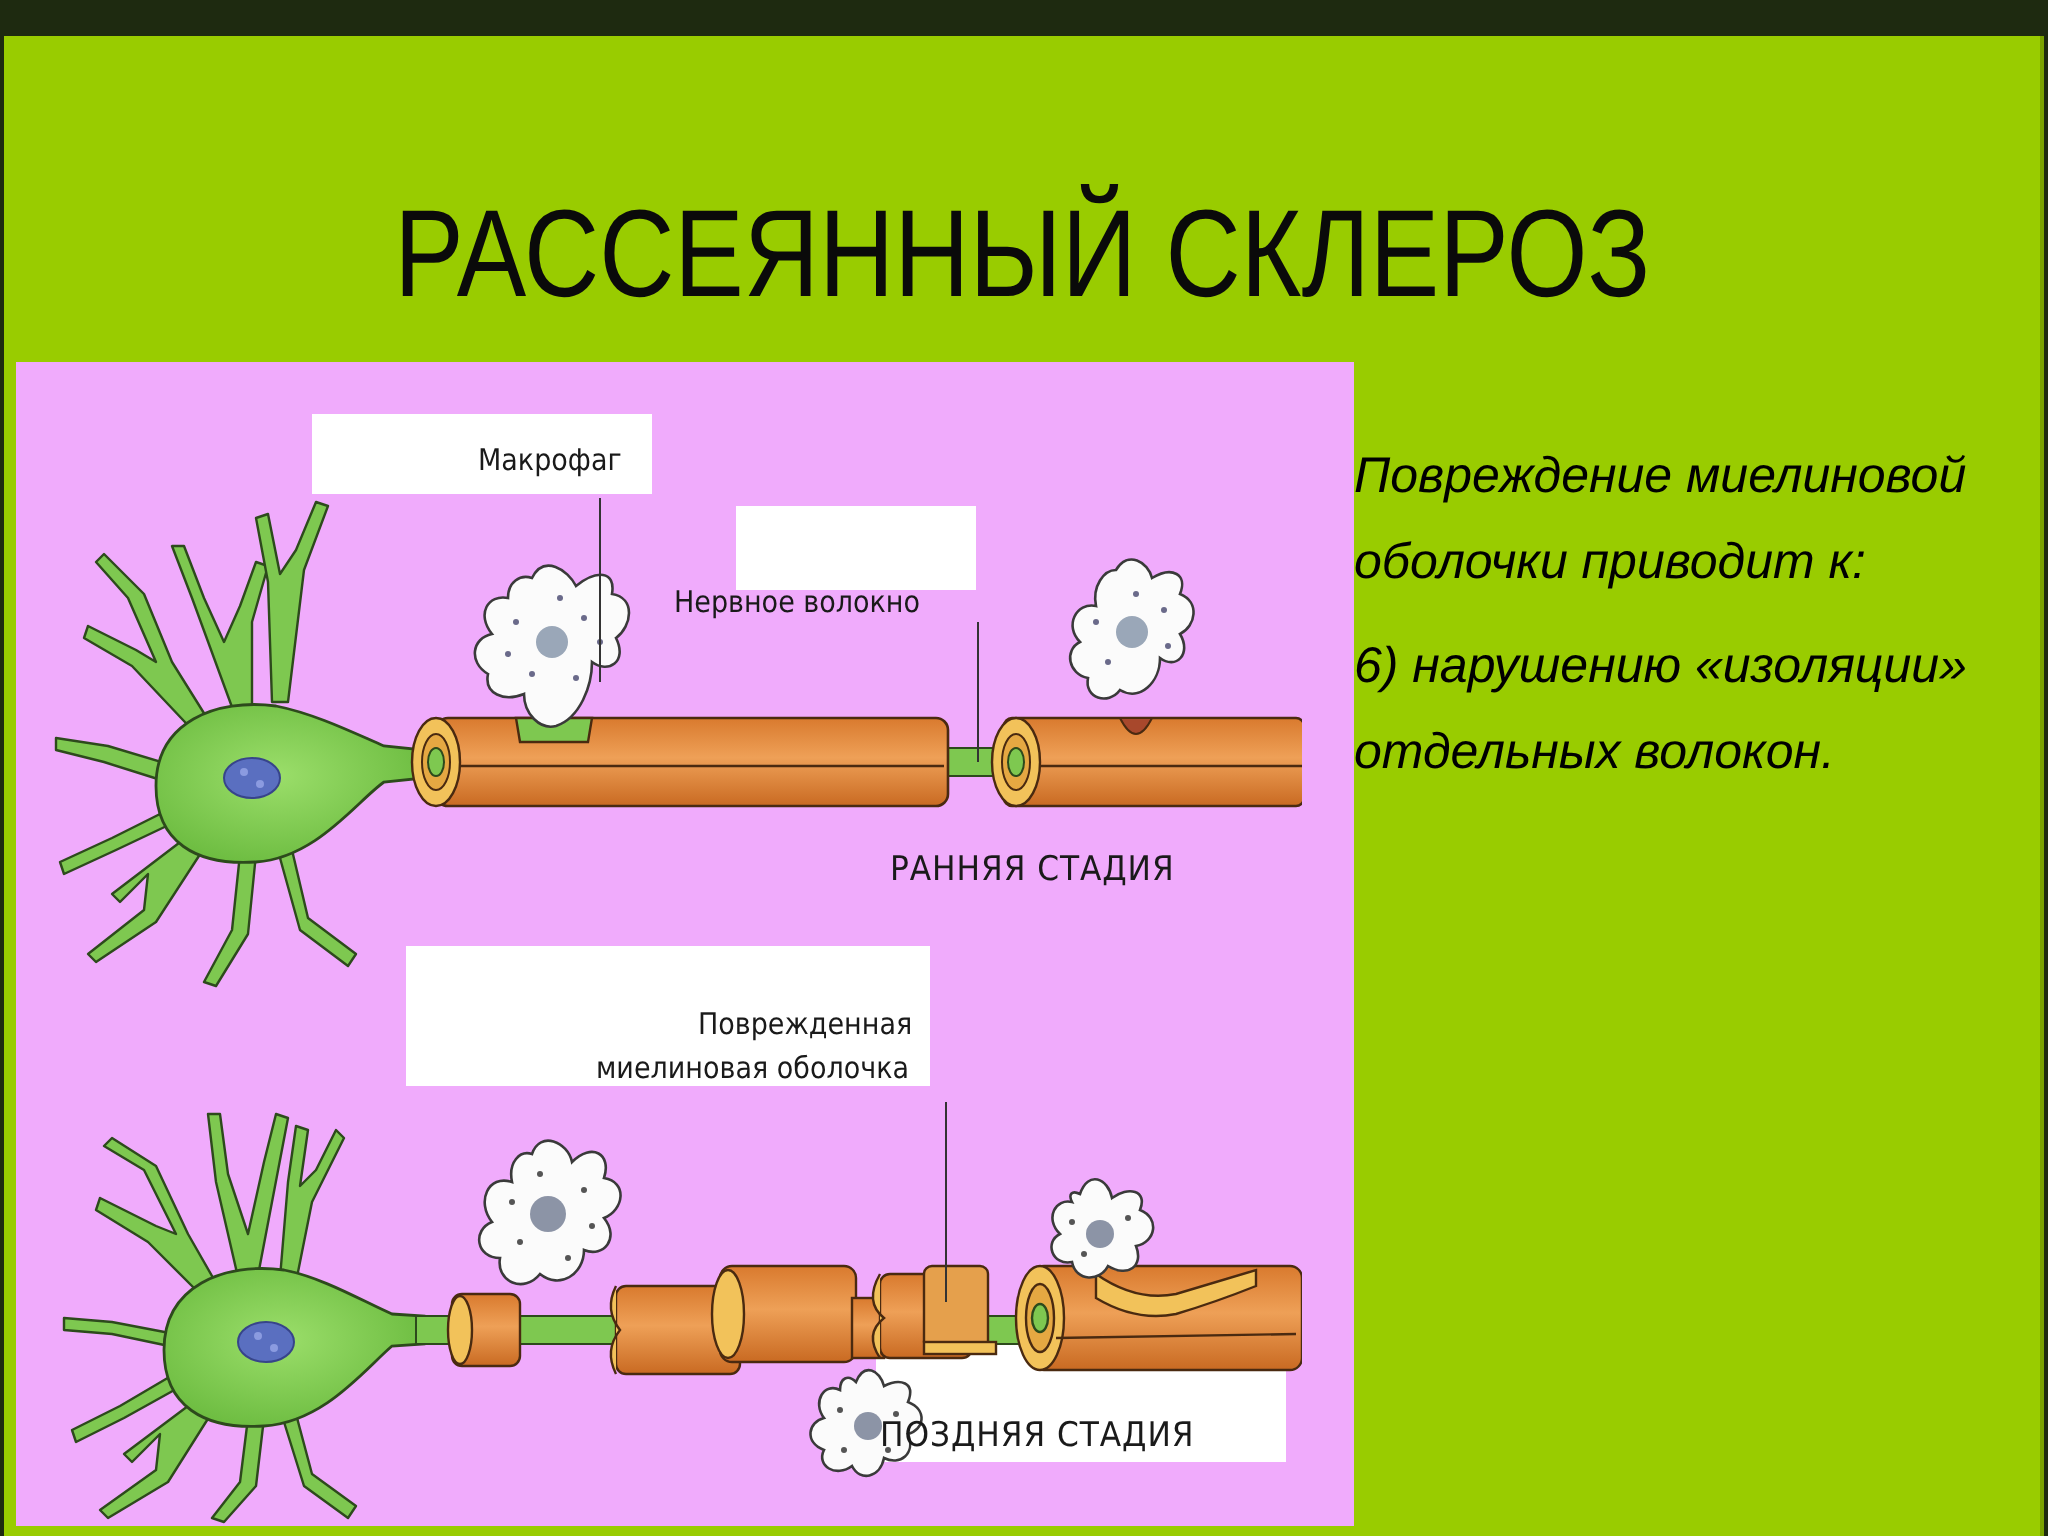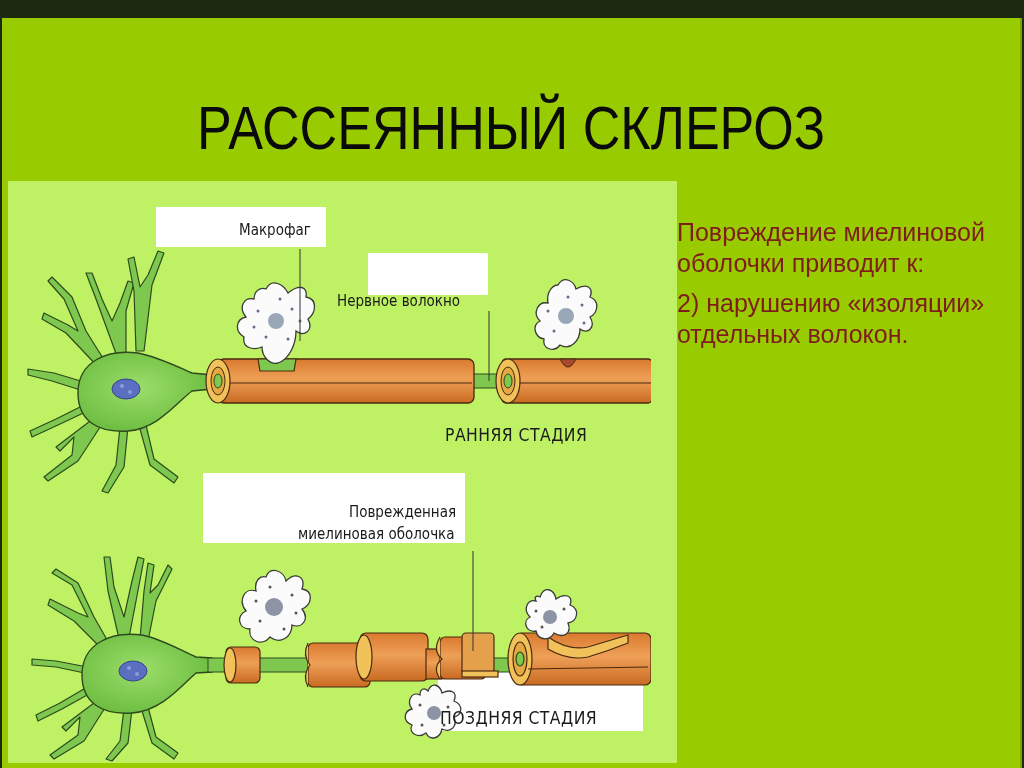--- a/index.html
+++ b/index.html
@@ -19,39 +19,39 @@
     position: absolute; left: 0; top: 74px; width: 1018px;
     text-align: center;
     font-size: 62px; font-weight: normal; color: #0a0a0a;
     transform: scaleX(0.84); transform-origin: 510px 0;
     letter-spacing: 0px;
     margin: 0;
   }
   .figure {
     position: absolute; left: 6px; top: 163px;
     width: 669px; height: 582px;
-    background: #bef264;
+    background: #f0abfc;
   }
   .figure svg { position: absolute; left: 0; top: 0; }
   .fig-label {
     position: absolute;
     font-family: "DejaVu Sans", sans-serif;
     color: #1a1a1a; white-space: nowrap;
     transform-origin: 0 0;
   }
   .lbl-mac { left: 231px; top: 40px; font-size: 15px; transform: scaleX(0.9); }
   .lbl-fiber { left: 329px; top: 111px; font-size: 15px; transform: scaleX(0.9); }
   .lbl-early { left: 437px; top: 244px; font-size: 17px; transform: scaleX(0.92); letter-spacing: 0.5px; }
   .lbl-dmg1 { left: 341px; top: 322px; font-size: 15px; transform: scaleX(0.9); }
   .lbl-dmg2 { left: 290px; top: 344px; font-size: 15px; transform: scaleX(0.9); }
   .lbl-late { left: 432px; top: 527px; font-size: 17px; transform: scaleX(0.92); letter-spacing: 0.5px; }
 
   .body-text {
     position: absolute; left: 675px; top: 199px; width: 345px;
-    font-size: 25px; color: #7f1d1d; line-height: 31px;
+    font-size: 25px; color: #000000; line-height: 43px; font-style: italic;
   }
   .body-text p { margin: 0 0 9px 0; }
 </style>
 </head>
 <body>
 
 <div class="slide">
   <h1 class="title">РАССЕЯННЫЙ СКЛЕРОЗ</h1>
 
   <div class="figure">
@@ -219,15 +219,15 @@
     <div class="fig-label lbl-mac">Макрофаг</div>
     <div class="fig-label lbl-fiber">Нервное волокно</div>
     <div class="fig-label lbl-early">РАННЯЯ СТАДИЯ</div>
     <div class="fig-label lbl-dmg1">Поврежденная</div>
     <div class="fig-label lbl-dmg2">миелиновая оболочка</div>
     <div class="fig-label lbl-late">ПОЗДНЯЯ СТАДИЯ</div>
   </div>
 
   <div class="body-text">
     <p>Повреждение миелиновой оболочки приводит к:</p>
-    <p>2) нарушению «изоляции» отдельных волокон.</p>
+    <p>6) нарушению «изоляции» отдельных волокон.</p>
   </div>
 </div>
 
 </body></html>

